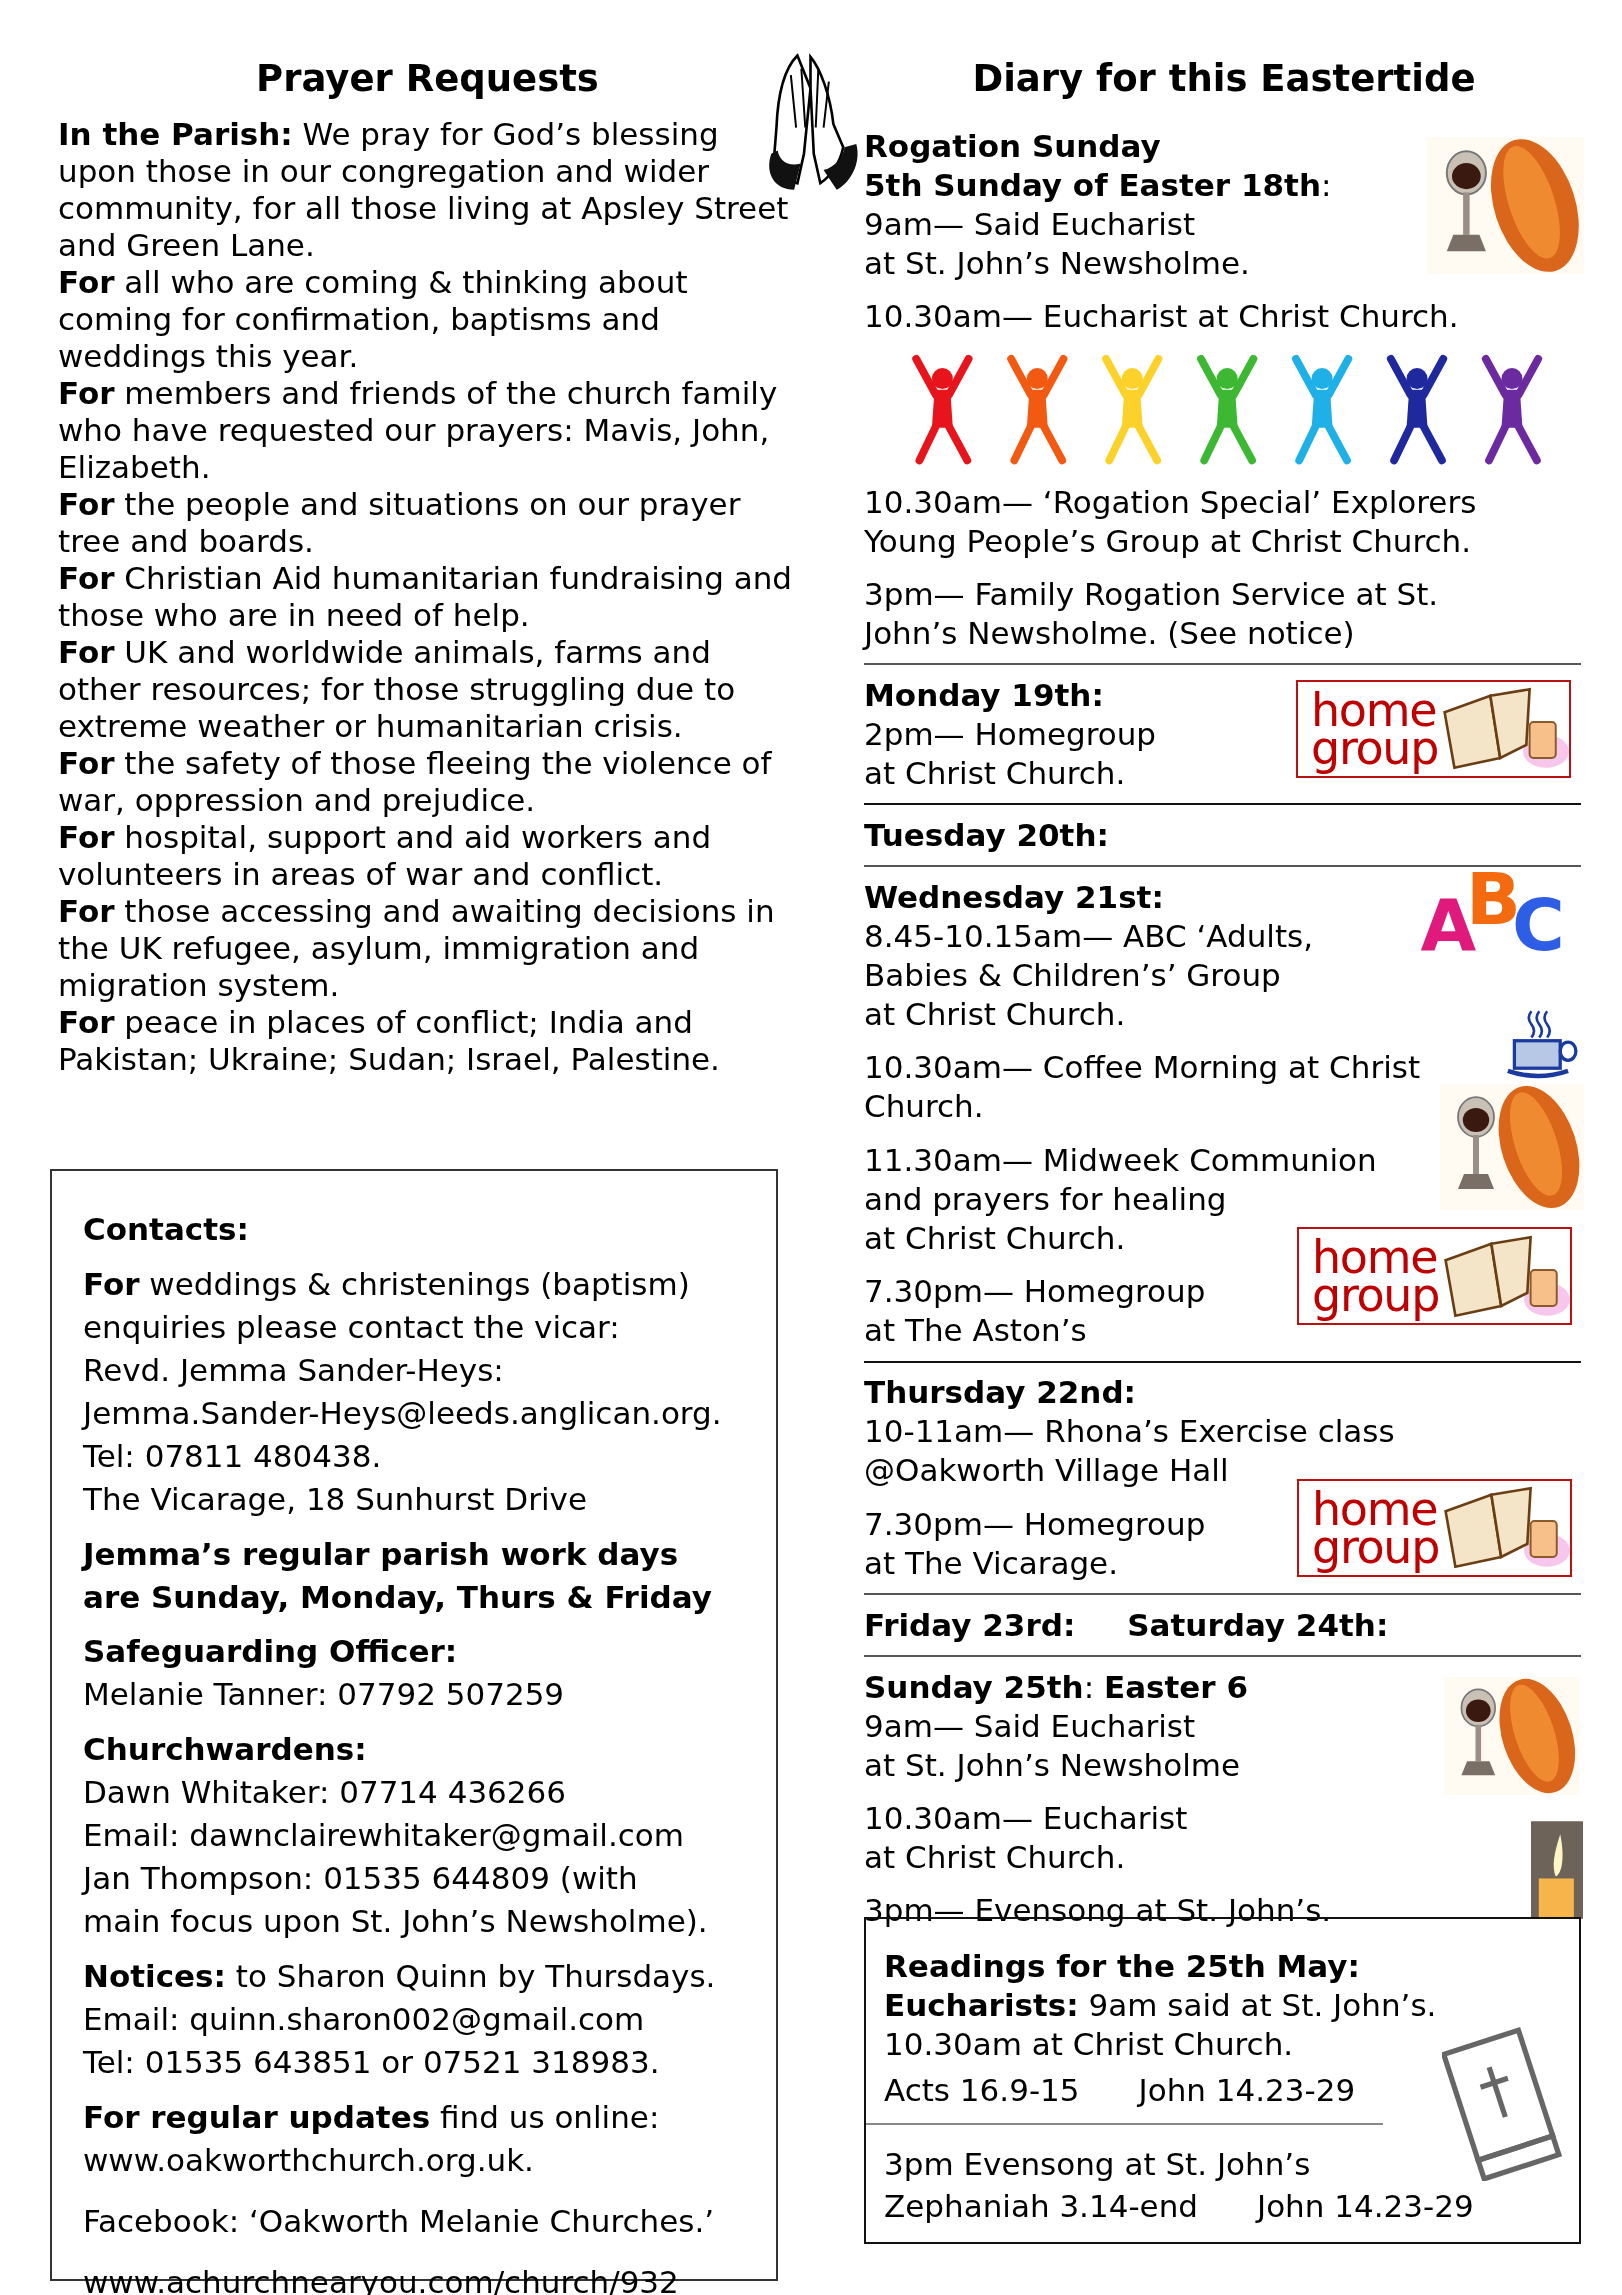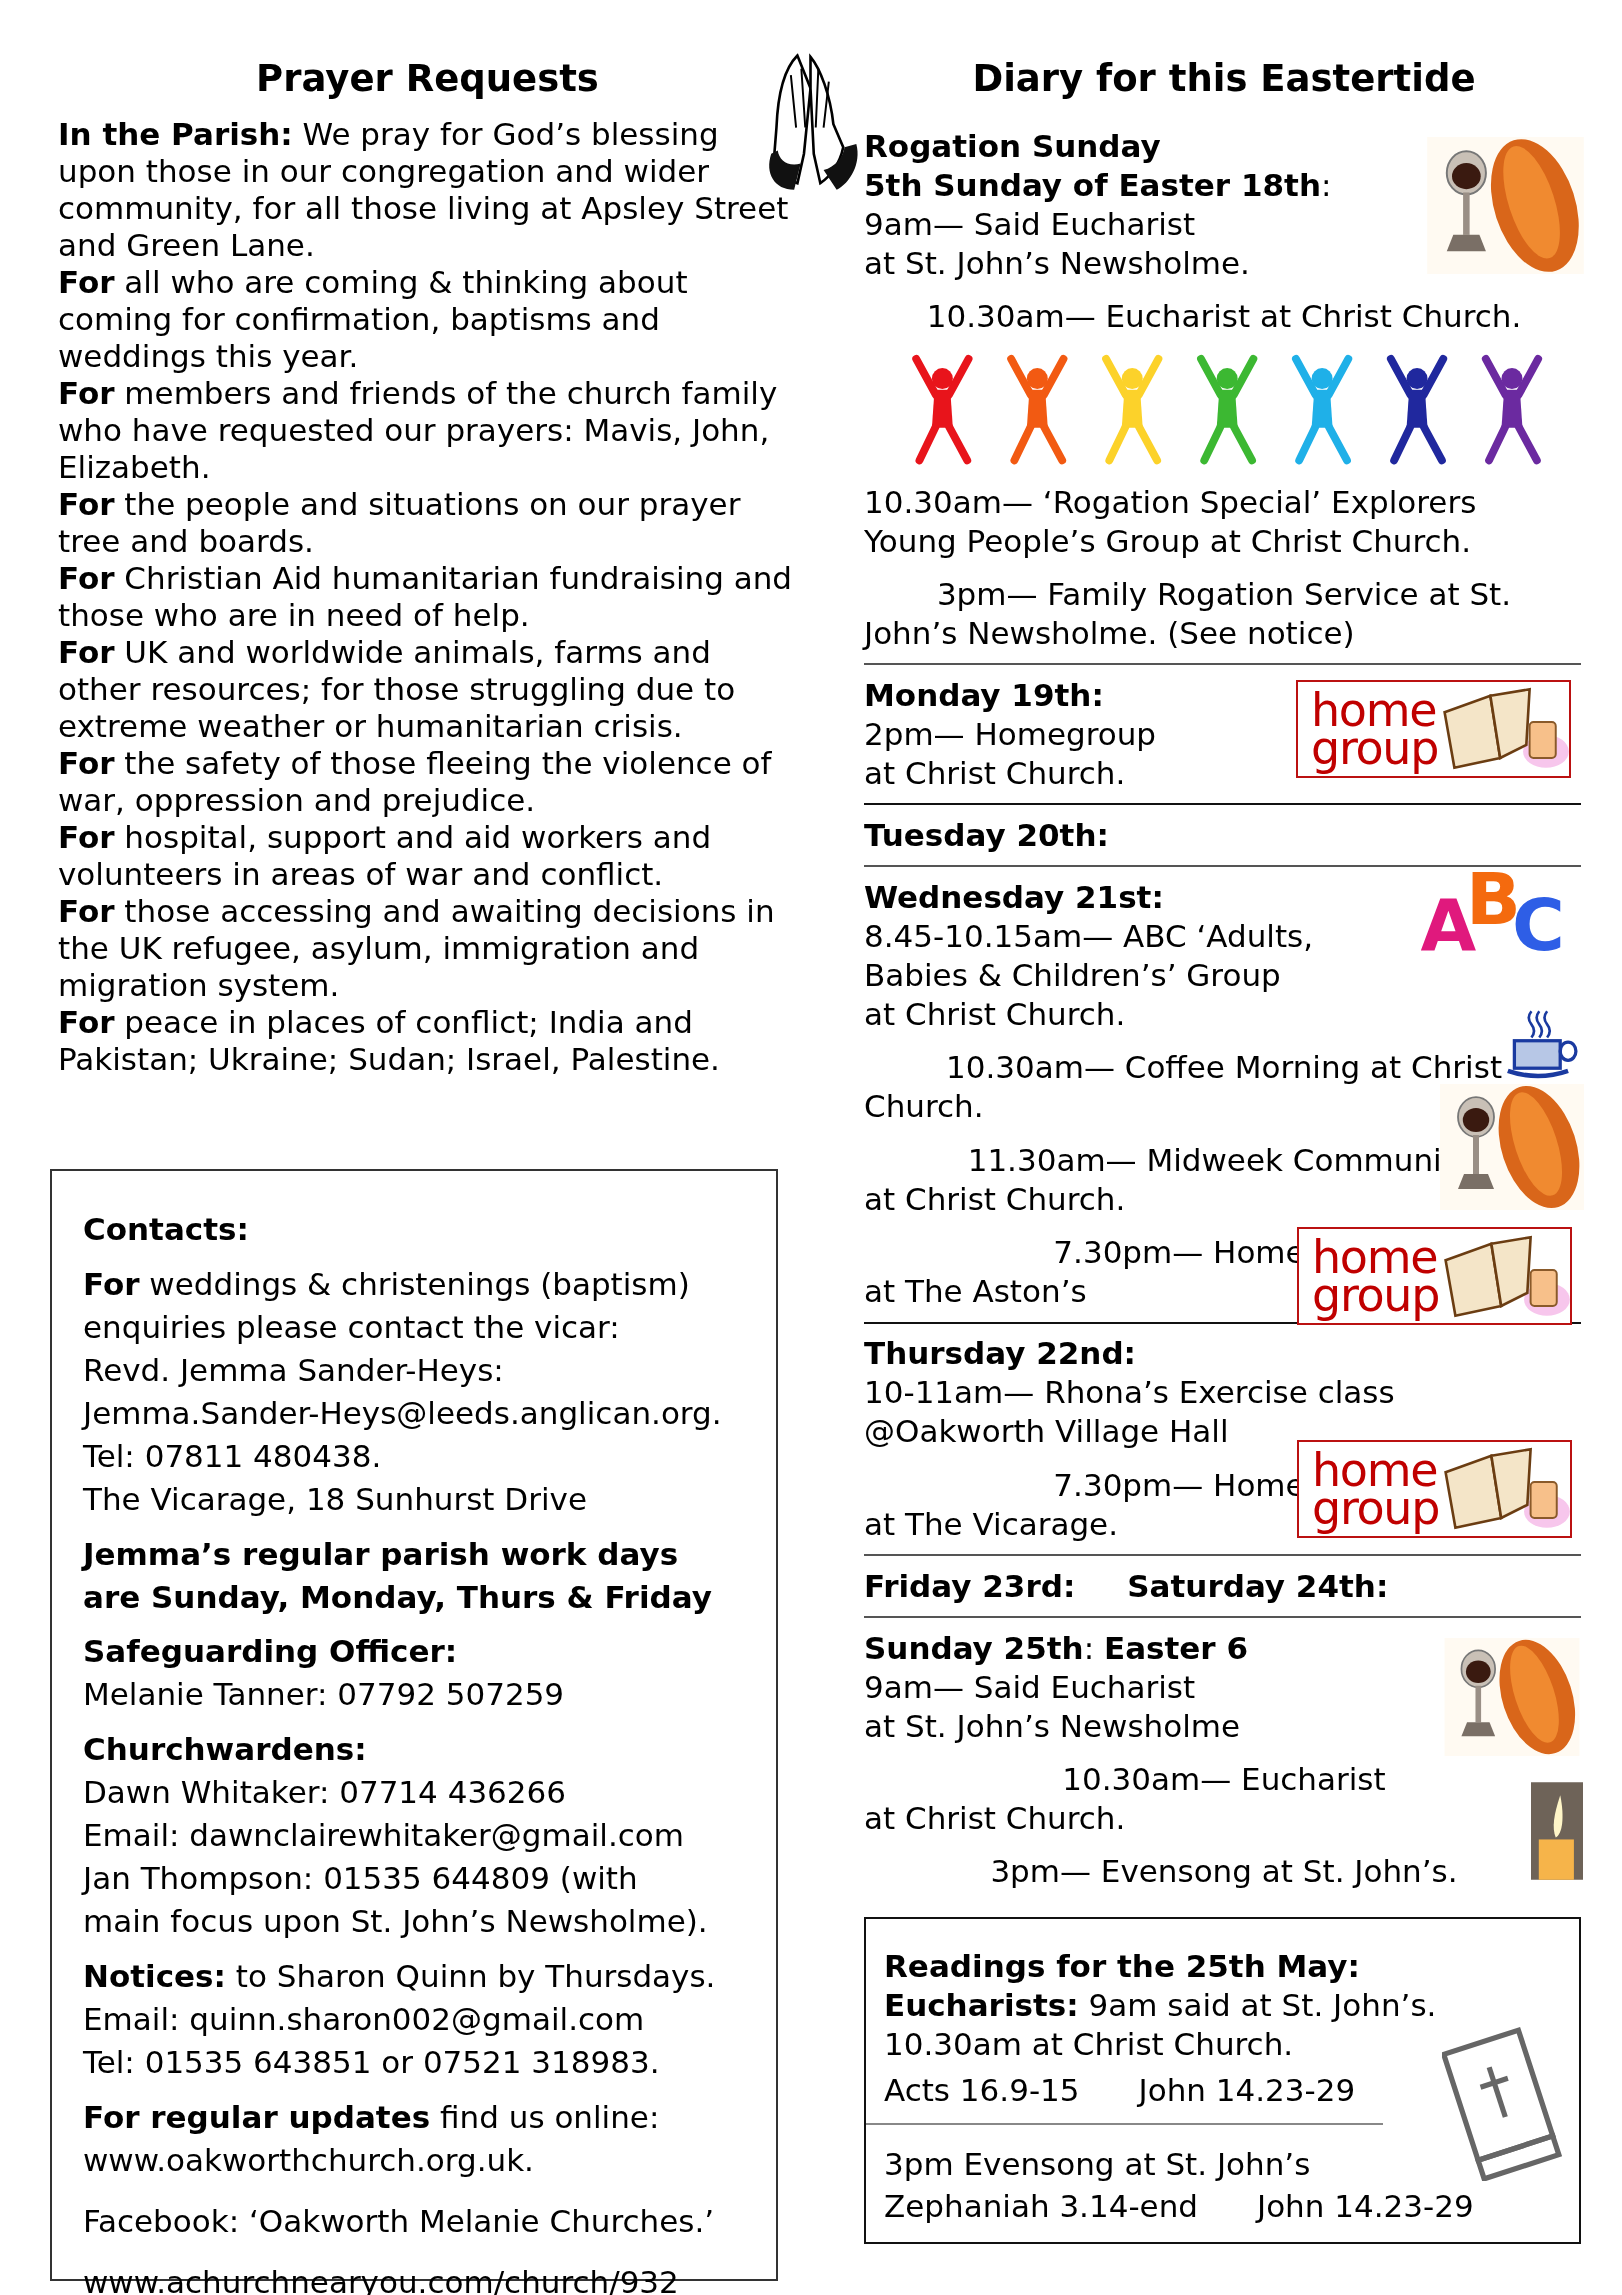--- a/index.html
+++ b/index.html
@@ -19,21 +19,21 @@
   .contacts-box .gap { margin-top: 11.8px; }
   .contacts-box .gap2 { margin-top: 18.3px; }
   .contacts-box .head { font-weight: bold; }
 
   .diary-block { font-size: 31px; line-height: 39px; position: relative; }
   .diary-block p { margin: 0; }
   .diary-block .day { font-weight: bold; }
   .rule { border: 0; border-top: 2px solid #555; margin: 0; width: 717px; }
   .rule.dark { border-top-color: #111; }
   .sec { position: relative; padding: 10.5px 0 10.5px 0; }
-  .item-gap { margin-top: 14.4px !important; text-align: center; }
+  .item-gap { margin-top: 14.4px !important; }
 
   .img-box { position: absolute; }
   .homegroup { width: 275px; height: 98px; border: 2px solid #b11; box-sizing: border-box;
                background: #fff; display: flex; align-items: center; }
   .homegroup .hg-text { color: #c00000; font-size: 46px; line-height: 38px; font-family: "DejaVu Sans", sans-serif; padding-left: 13px; letter-spacing: -1.3px; }
   .jumpers { position: relative; width: 694px; height: 118px; margin: 13px 0 6.5px 26px; }
 
   .readings-box { position: absolute; left: 864px; top: 1917px; width: 717px; height: 327px;
                   border: 2.6px solid #111; box-sizing: border-box; }
   .readings-box p { margin: 0; font-size: 31px; line-height: 39px; position: absolute; left: 18px; }
@@ -180,20 +180,21 @@
   <hr class="rule">
 
   <div class="diary-block sec">
     <p class="day">Wednesday 21st:</p>
     <p>8.45-10.15am— ABC ‘Adults,</p>
     <p>Babies &amp; Children’s’ Group</p>
     <p>at Christ Church.</p>
     <p class="item-gap">10.30am— Coffee Morning at Christ</p>
     <p>Church.</p>
     <p class="item-gap">11.30am— Midweek Communion</p>
+    <p>and prayers for healing</p>
     <p>at Christ Church.</p>
     <p class="item-gap">7.30pm— Homegroup</p>
     <p>at The Aston’s</p>
     <div class="img-box" style="left:550px; top:13px; width:157px; height:105px;">
       <span style="position:absolute; left:6.5px; top:26px; font-size:72px; font-weight:bold; color:#e0197d;">A</span>
       <span style="position:absolute; left:52px; top:0; font-size:72px; font-weight:bold; color:#f46a0e;">B</span>
       <span style="position:absolute; left:98px; top:26px; font-size:72px; font-weight:bold; color:#2e5ee6;">C</span>
     </div>
     <svg class="img-box" style="left:641px; top:141px; width:79px; height:72px;" viewBox="0 0 120 110">
       <path d="M40 5 q-8 10 0 20 q8 10 0 20 M52 5 q-8 10 0 20 q8 10 0 20 M64 5 q-8 10 0 20 q8 10 0 20" stroke="#1a3aa0" stroke-width="4" fill="none"></path>

